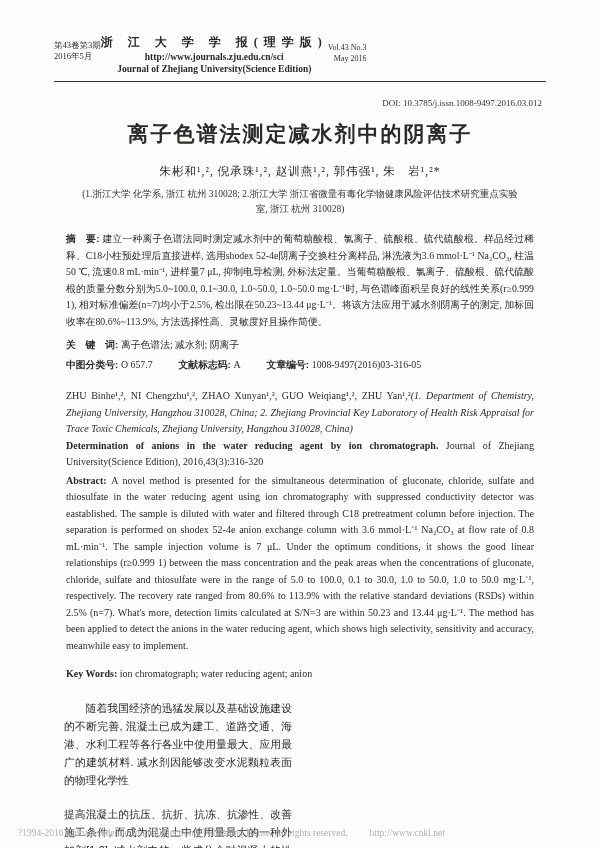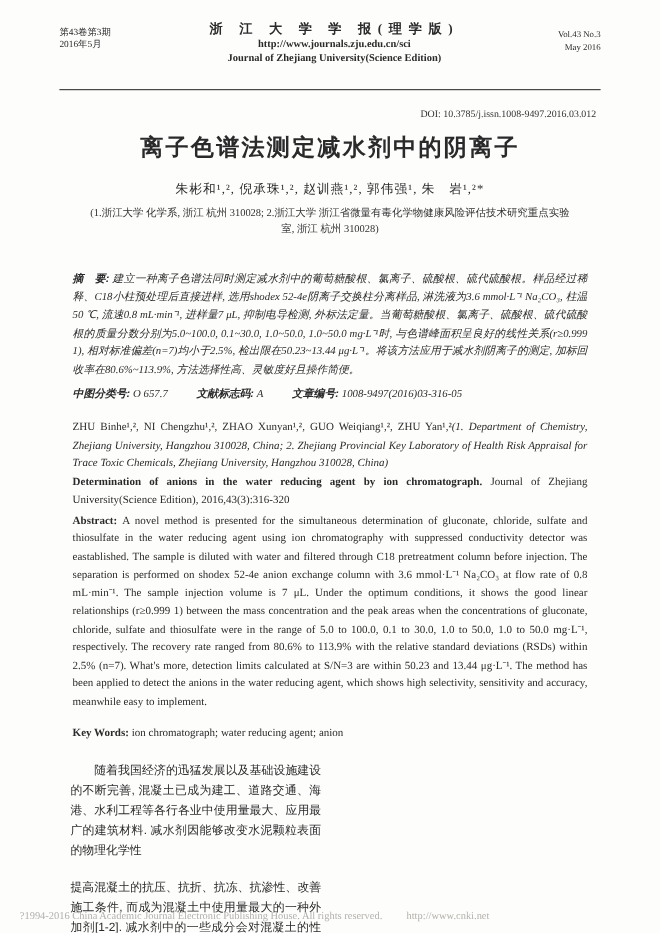--- a/index.html
+++ b/index.html
@@ -9,44 +9,44 @@
     background:#fdfdfc;
     font-family:"Liberation Serif", serif;
     color:#2a2a2a;
     position:relative;
     overflow:hidden;
   }
   .page { padding:18px 30px 0 30px; }
 
   
   .jheader {
-    width:492px; margin:0 auto;
-    display:flex; justify-content:space-between; align-items:flex-start;
+    width:492px; margin:16px auto;
+    display:flex; justify-content:flex-start; align-items:flex-start;
     border-bottom:1.5px solid #333;
-    padding-bottom:22px;
+    padding-bottom:6px;
   }
   .jh-left { font-size:8.5px; line-height:11px; white-space:nowrap; padding-top:6px; }
   .jh-center { text-align:center; }
   .jh-cn { font-size:12px; font-weight:bold; letter-spacing:6px; }
   .jh-en { font-size:9.5px; font-weight:bold; line-height:12px; }
   .jh-right { font-size:8px; line-height:11px; text-align:right; padding-top:8px; white-space:nowrap; }
 
   .doi { text-align:right; font-size:9px; margin:16px 28px 0 0; color:#333; }
 
   
   .title-cn {
     text-align:center; font-size:21px; font-weight:bold;
     letter-spacing:2px; margin-top:12px;
     font-family:"Liberation Sans", sans-serif;
   }
   .authors-cn { text-align:center; font-size:11.5px; margin-top:16px; letter-spacing:1px; }
   .affil-cn { text-align:center; font-size:9.5px; margin-top:8px; line-height:15px; color:#333; width:440px; margin-left:auto; margin-right:auto; }
 
   
-  .cblock { width:468px; margin:29px auto 0 auto;font-style:italic; }
+  .cblock { width:468px; margin:14px auto 0 auto; }
   .abs-cn { font-size:9.8px; line-height:16.5px; text-align:justify; }
   .abs-cn .lbl, .kw-cn .lbl, .meta .lbl { font-weight:bold; font-family:"Liberation Sans", sans-serif; }
   .kw-cn { font-size:9.8px; margin-top:9px; }
   .meta { font-size:9.8px; margin-top:7px; display:flex; }
   .meta .seg { margin-right:26px; white-space:nowrap; }
 
   
   .eblock { width:468px; margin:16px auto 0 auto; font-size:10px; line-height:16.5px; text-align:justify; }
   .e-affil { font-style:italic; }
   .e-title { font-weight:bold; }
@@ -104,20 +104,21 @@
 
   <div class="doi">DOI: 10.3785/j.issn.1008-9497.2016.03.012</div>
 
   <h1 class="title-cn">离子色谱法测定减水剂中的阴离子</h1>
   <div class="authors-cn">朱彬和¹,², 倪承珠¹,², 赵训燕¹,², 郭伟强¹, 朱　岩¹,²*</div>
   <div class="affil-cn">(1.浙江大学 化学系, 浙江 杭州 310028; 2.浙江大学 浙江省微量有毒化学物健康风险评估技术研究重点实验室, 浙江 杭州 310028)</div>
 
   <div class="cblock">
     <p class="abs-cn"><span class="lbl">摘　要: </span><span>建立一种离子色谱法同时测定减水剂中的葡萄糖酸根、氯离子、硫酸根、硫代硫酸根。样品经过稀释、C18小柱预处理后直接进样, 选用shodex 52-4e阴离子交换柱分离样品, 淋洗液为3.6 mmol·L⁻¹ Na₂CO₃, 柱温50 ℃, 流速0.8 mL·min⁻¹, 进样量7 μL, 抑制电导检测, 外标法定量。当葡萄糖酸根、氯离子、硫酸根、硫代硫酸根的质量分数分别为5.0~100.0, 0.1~30.0, 1.0~50.0, 1.0~50.0 mg·L⁻¹时, 与色谱峰面积呈良好的线性关系(r≥0.999 1), 相对标准偏差(n=7)均小于2.5%, 检出限在50.23~13.44 μg·L⁻¹。将该方法应用于减水剂阴离子的测定, 加标回收率在80.6%~113.9%, 方法选择性高、灵敏度好且操作简便。</span></p>
 
+    <p class="kw-cn"><span class="lbl">关　键　词: </span><span>离子色谱法; 减水剂; 阴离子</span></p>
 
     <div class="meta">
       <span class="seg"><span class="lbl">中图分类号: </span><span>O 657.7</span></span>
       <span class="seg"><span class="lbl">文献标志码: </span><span>A</span></span>
       <span class="seg"><span class="lbl">文章编号: </span><span>1008-9497(2016)03-316-05</span></span>
     </div>
   </div>
 
   <div class="eblock">
     <p><span>ZHU Binhe¹,², NI Chengzhu¹,², ZHAO Xunyan¹,², GUO Weiqiang¹,², ZHU Yan¹,²</span><span class="e-affil">(1. Department of Chemistry, Zhejiang University, Hangzhou 310028, China; 2. Zhejiang Provincial Key Laboratory of Health Risk Appraisal for Trace Toxic Chemicals, Zhejiang University, Hangzhou 310028, China)</span></p>

